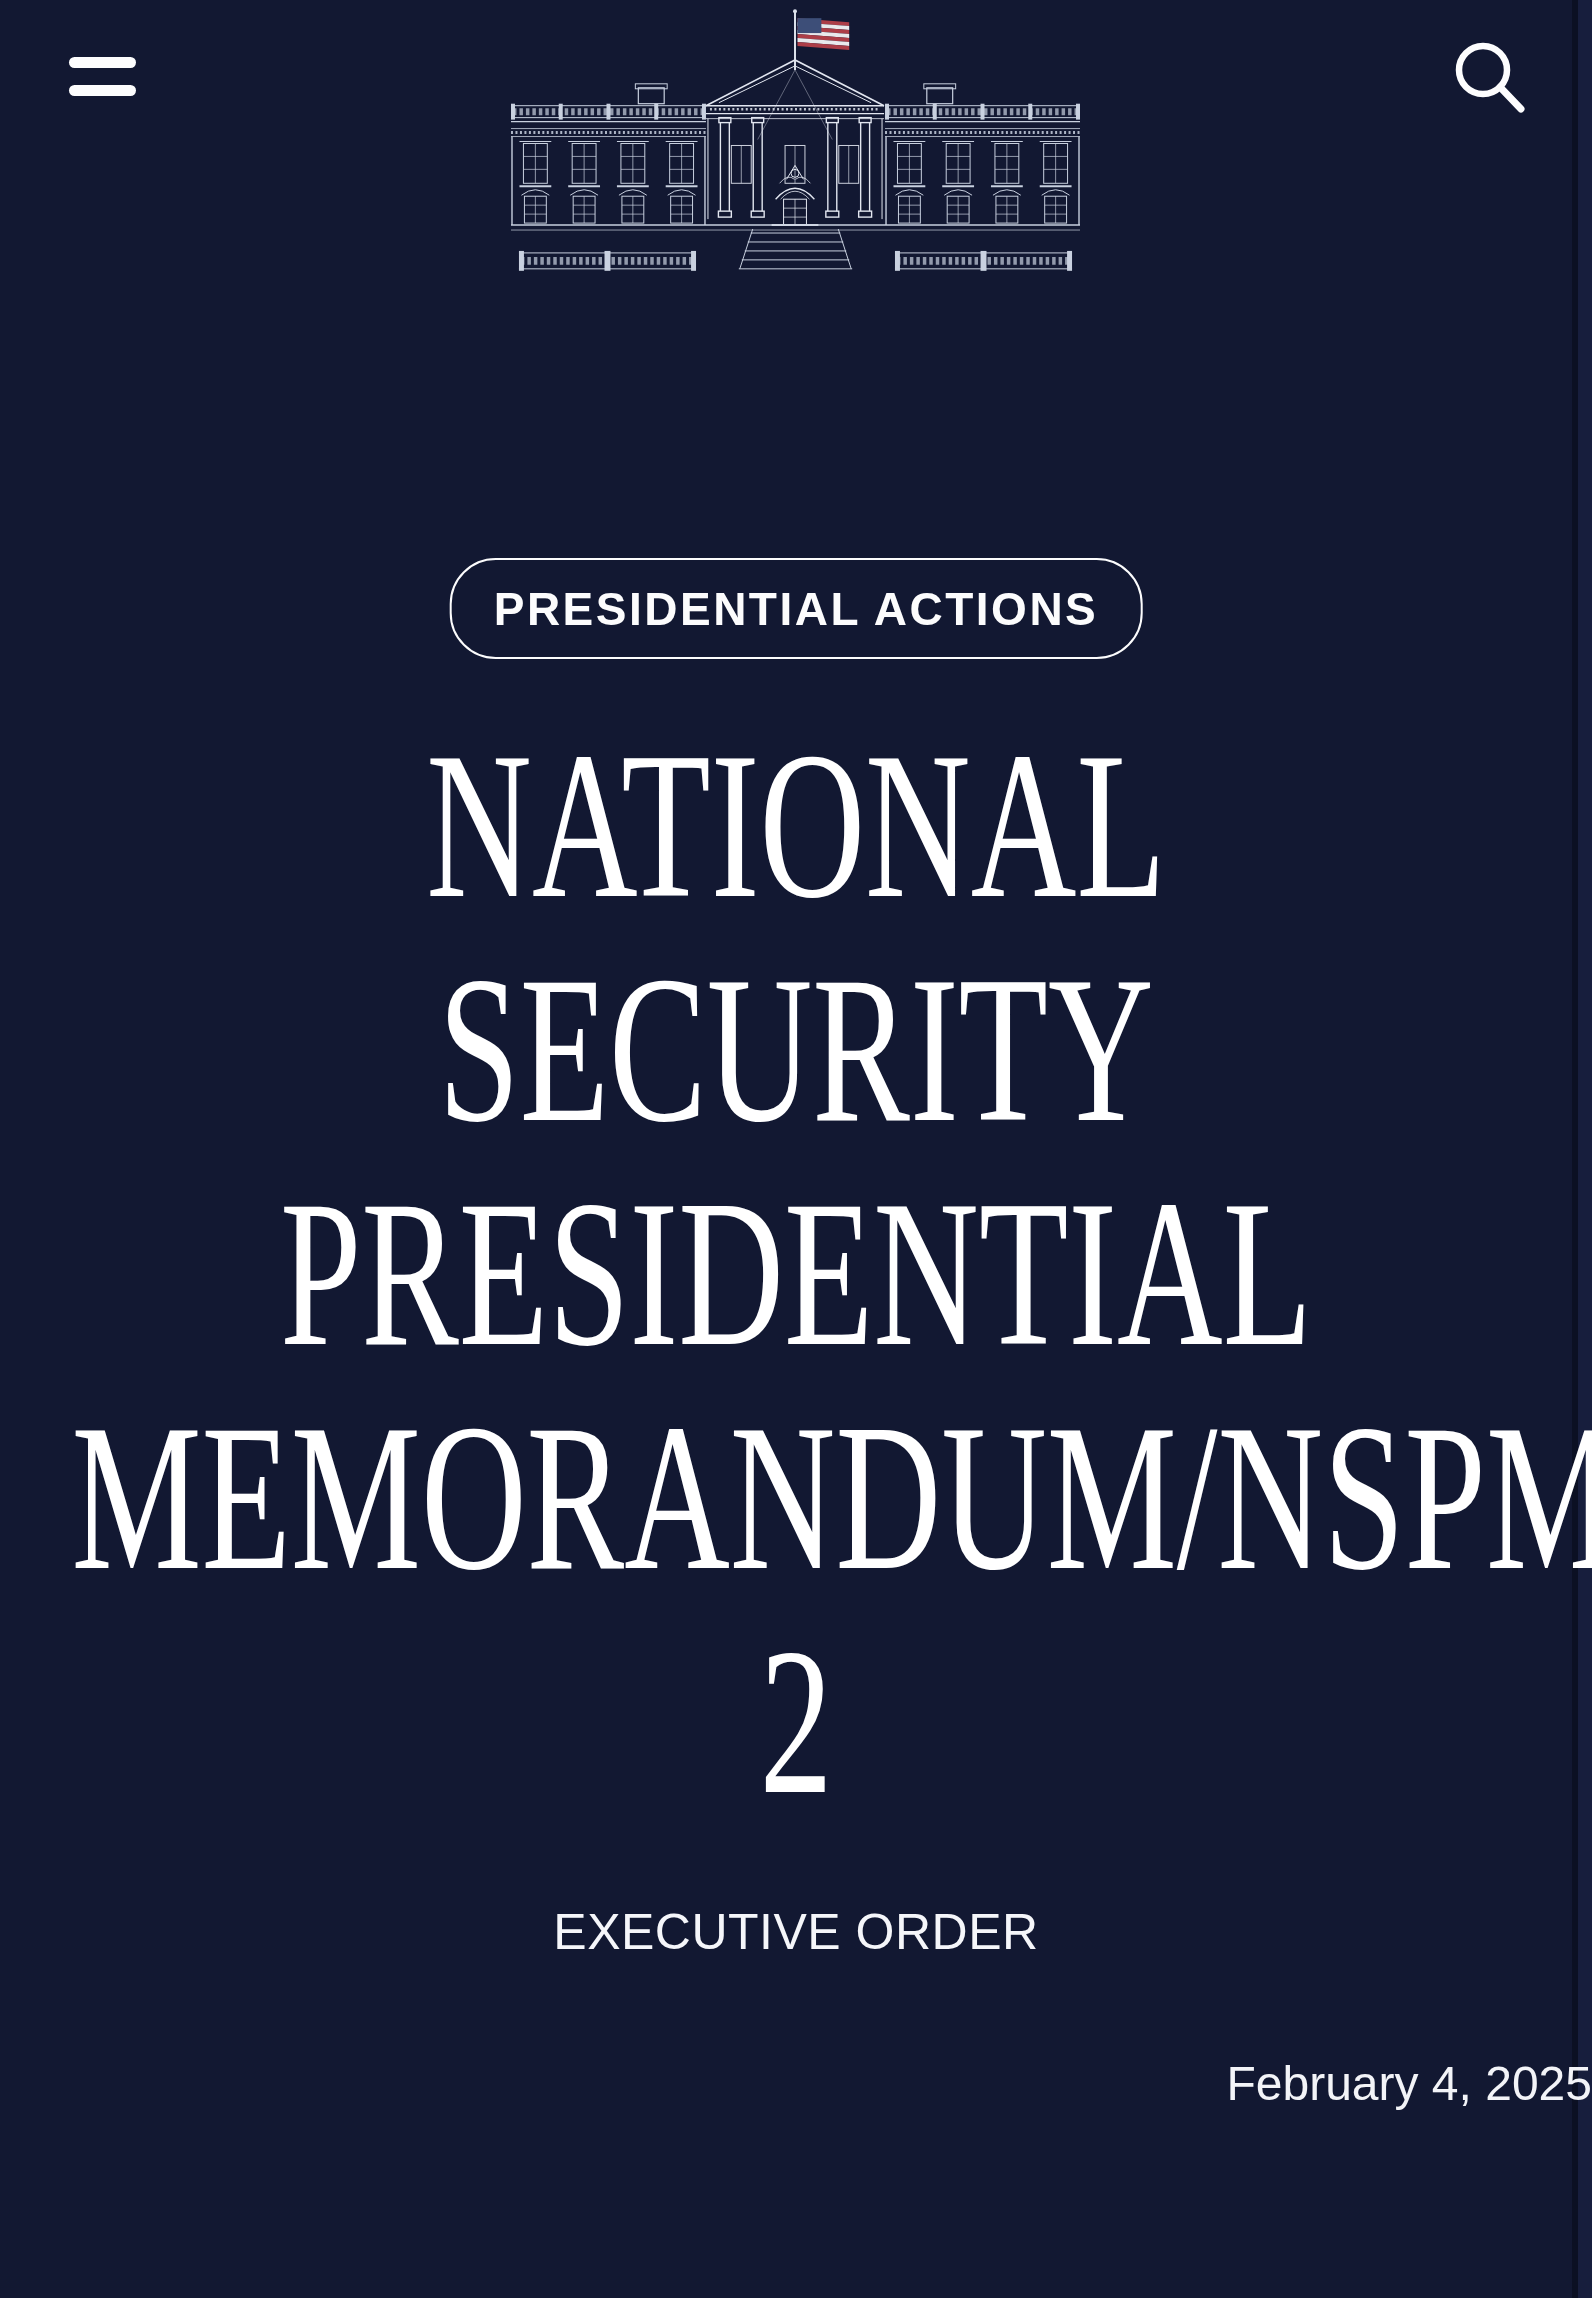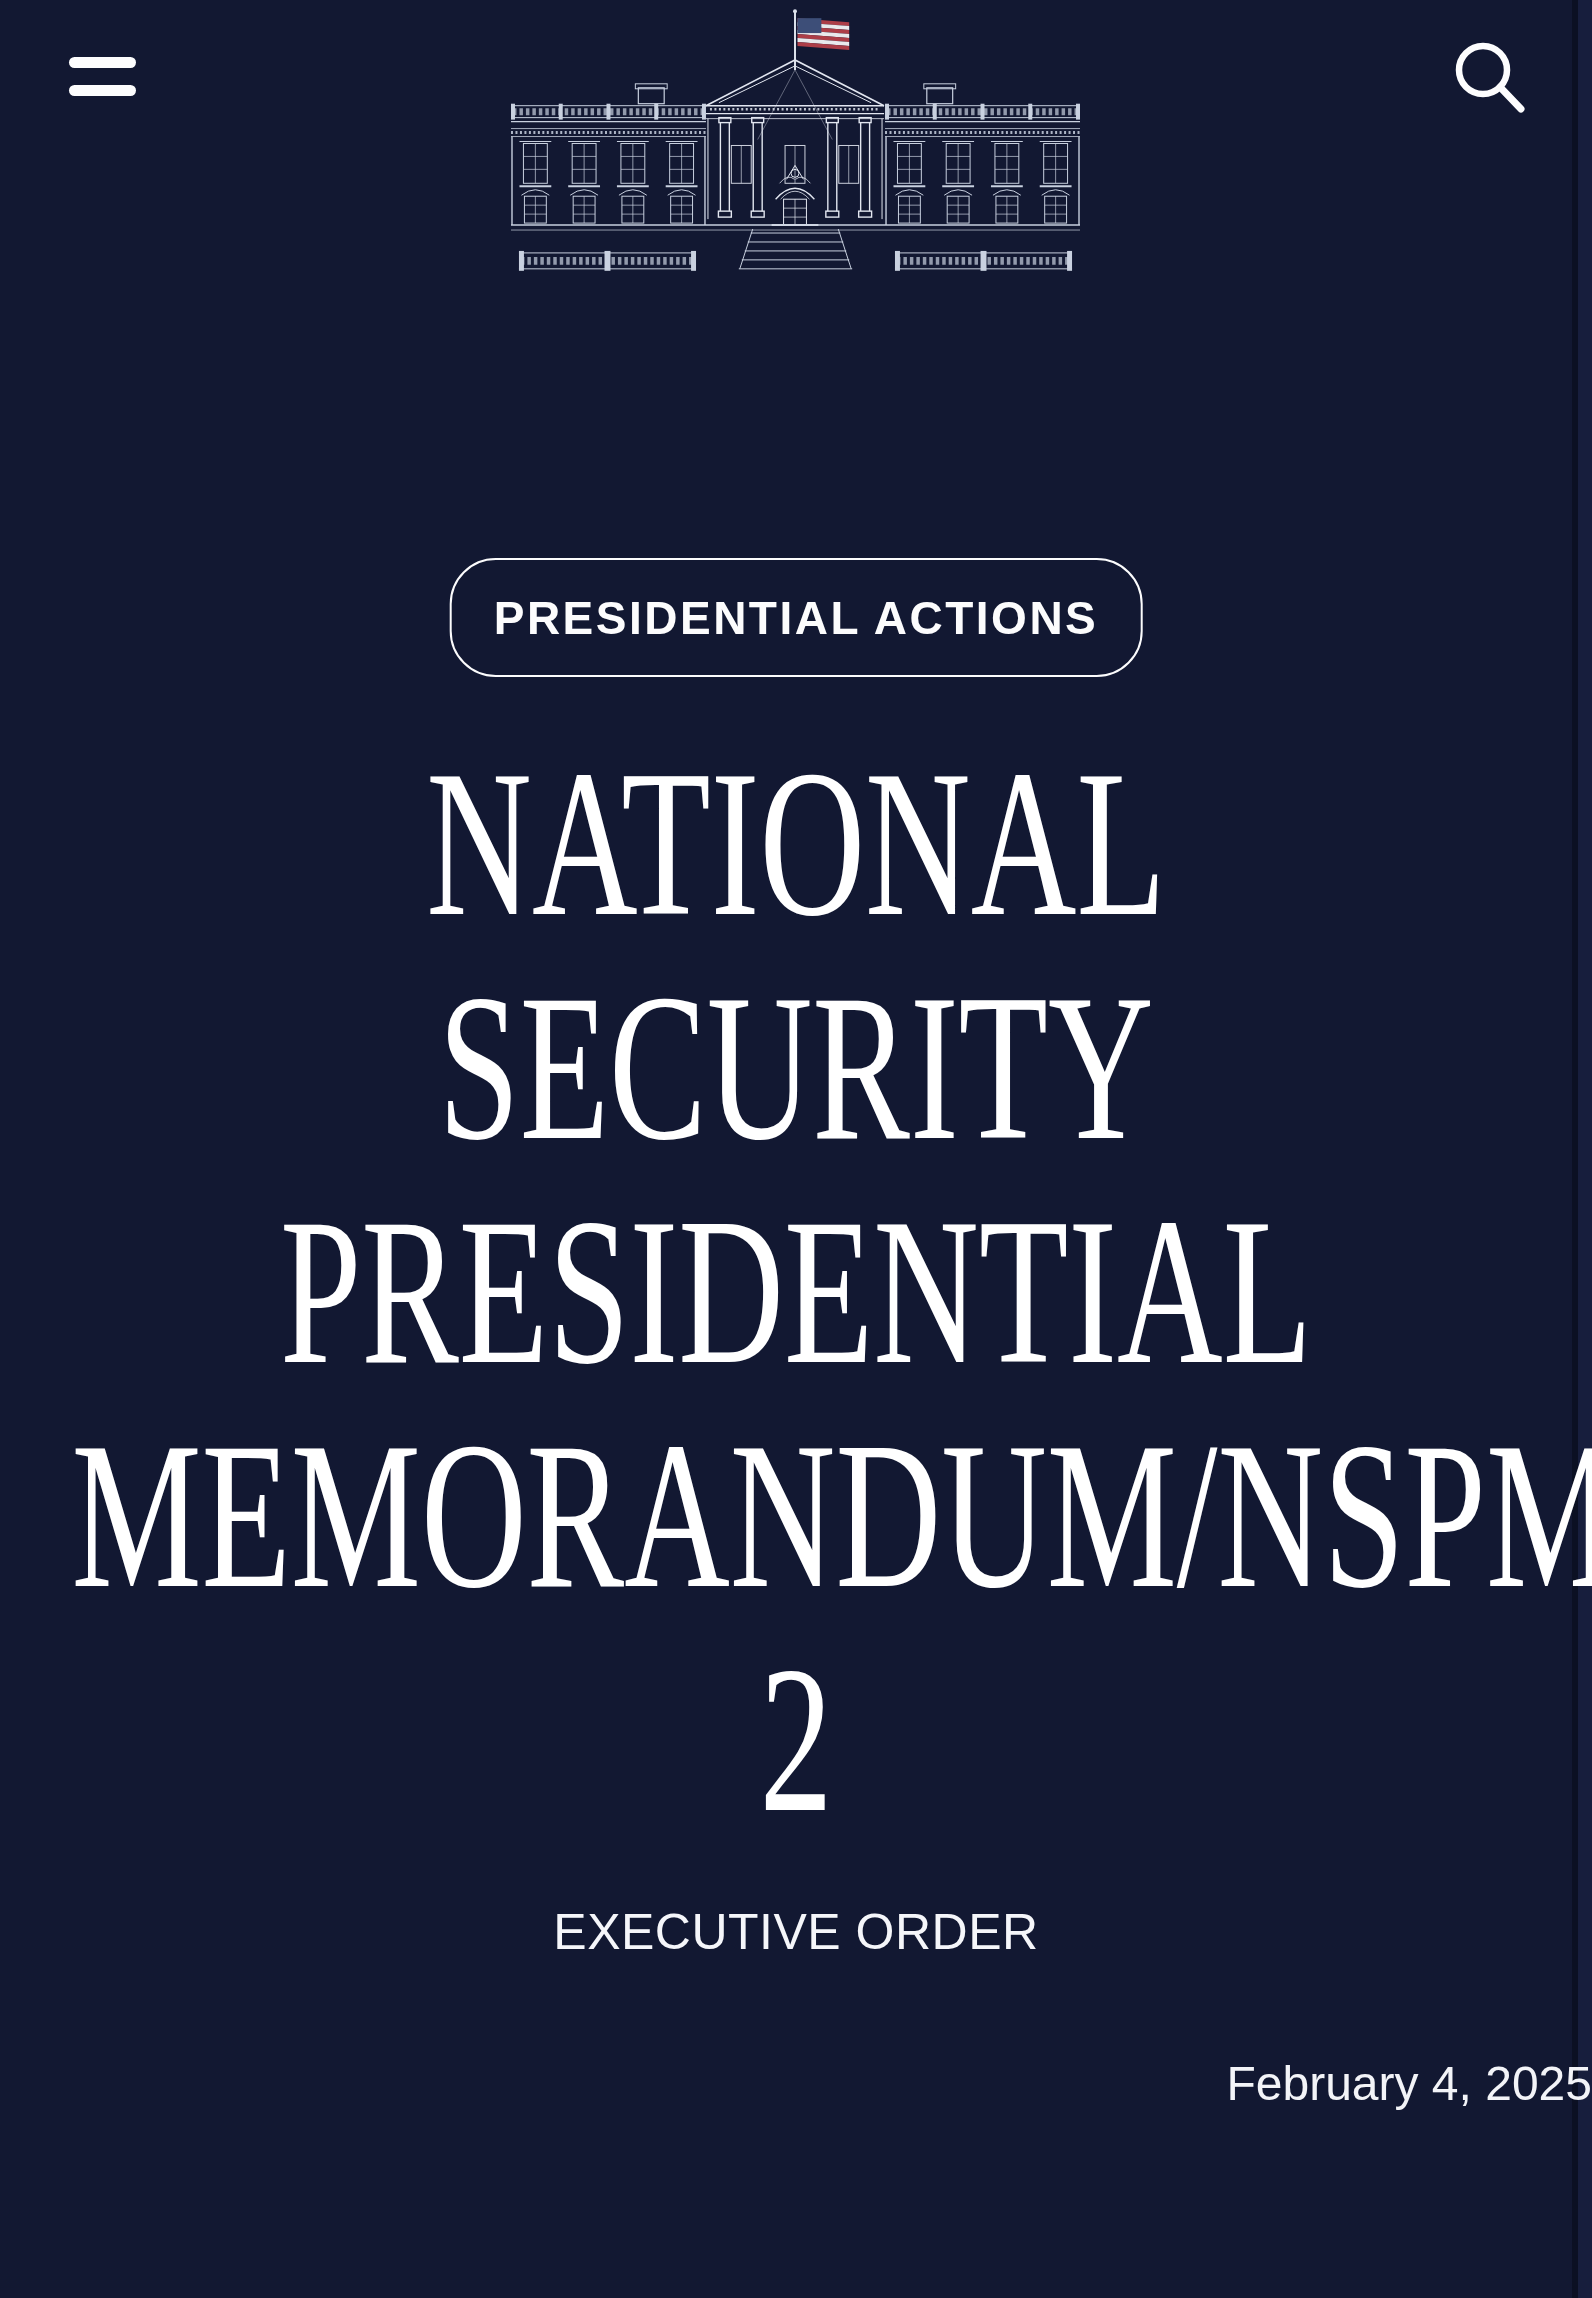--- a/index.html
+++ b/index.html
@@ -10,27 +10,27 @@
   }
   
   .hamburger{position:absolute;left:69px;top:57px;cursor:pointer;}
   .hamburger .bar{width:67px;height:11px;border-radius:6px;background:#FDFDFE;}
   .hamburger .bar + .bar{margin-top:17px;}
   .logo{position:absolute;left:511px;top:8px;cursor:pointer;}
   .search{position:absolute;left:1448px;top:36px;cursor:pointer;}
   
   .badge{
     position:absolute;top:558px;left:50%;transform:translateX(-50%);
-    height:83px;line-height:85px;padding:16px 42px;white-space:nowrap;
+    height:83px;line-height:85px;padding:7px 42px;white-space:nowrap;
     border:2.5px solid #FCFCFD;border-radius:46px;
     color:#FCFCFD;font-size:46px;font-weight:600;letter-spacing:2.5px;
   }
   
   .title{
-    position:absolute;top:732px;left:0;width:1592px;margin:0;
+    position:absolute;top:714px;left:0;width:1592px;margin:0;
     color:#FFFFFF;font-family:"Liberation Serif",serif;
     font-size:209px;font-weight:400;
   }
   .title .line{
     height:224px;line-height:224px;text-align:center;
     transform:scaleX(0.70);transform-origin:50% 50%;
     white-space:nowrap;
   }
   .title .line--overflow{
     text-align:left;transform-origin:0 50%;padding-left:102px;

